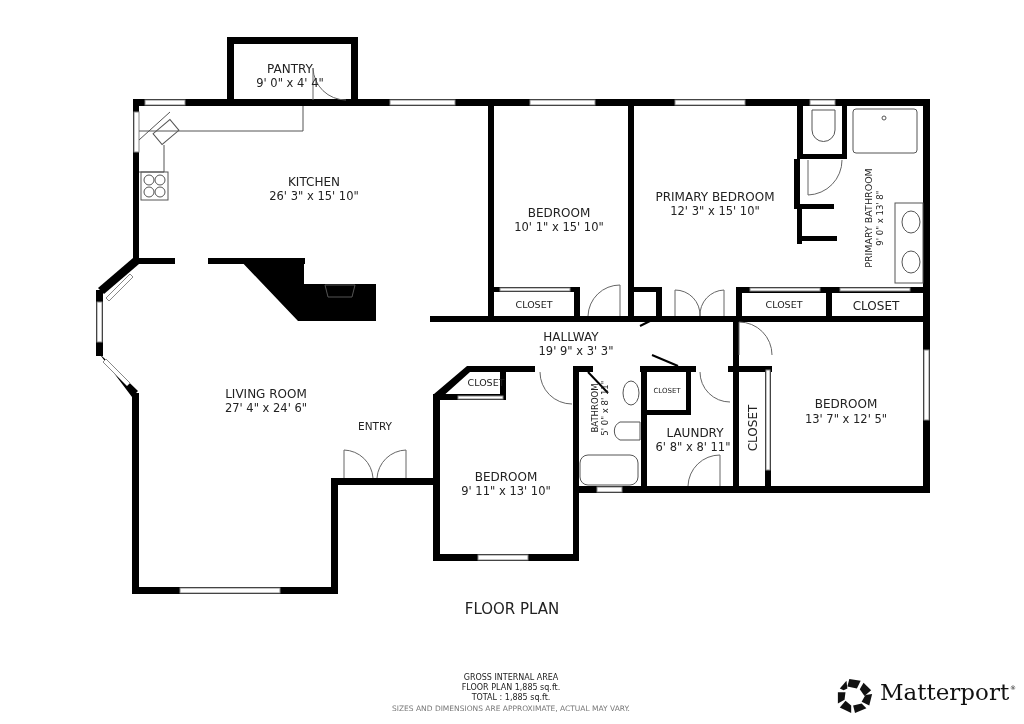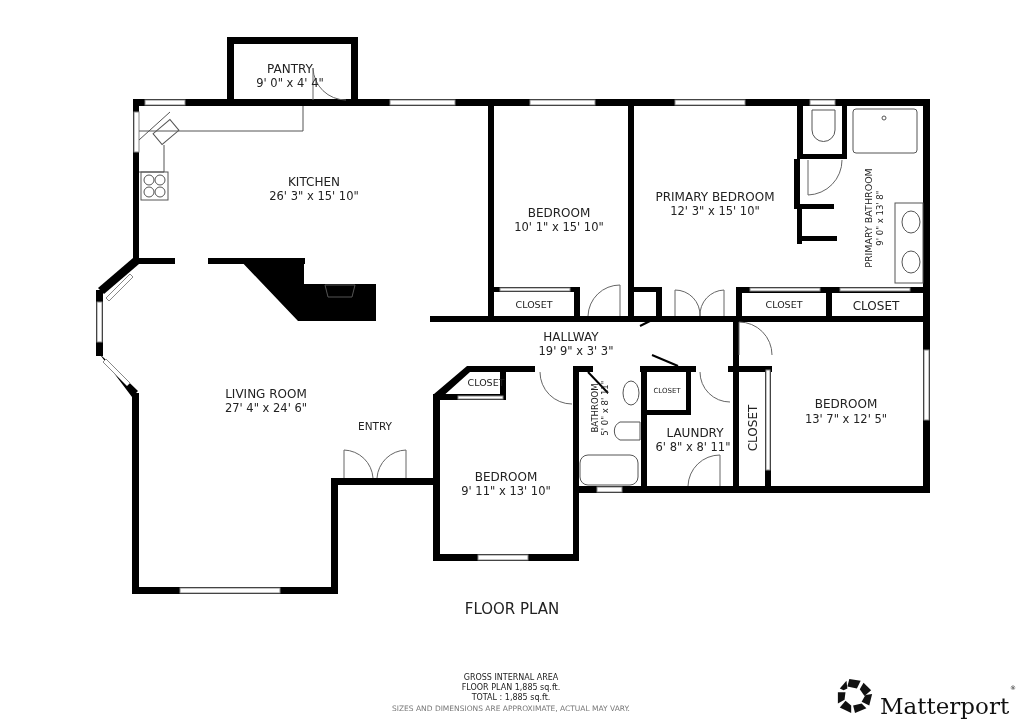--- a/index.html
+++ b/index.html
@@ -10,21 +10,21 @@
   .win { fill:#fff; stroke:#888; stroke-width:1; }
   .door { fill:none; stroke:#666; stroke-width:1; }
   .lbl { font-family:"DejaVu Sans", sans-serif; fill:#222; text-anchor:middle; }
   .rn { font-size:12px; }
   .dim { font-size:11.5px; }
   .small { font-size:9.5px; }
   .tiny { font-size:7px; }
   .title { font-size:15px; }
   .foot { font-size:8px; fill:#222; }
   .foot2 { font-size:7.5px; fill:#777; }
-  .logo-text { position:absolute; left:880px; top:693px; font-family:"DejaVu Serif", serif; font-size:23px; color:#111; letter-spacing:0px; }
+  .logo-text { position:absolute; left:880px; top:679px; font-family:"DejaVu Serif", serif; font-size:23px; color:#111; letter-spacing:0px; }
   .logo-reg { position:absolute; left:1010px; top:684px; font-size:6px; color:#111; font-family:"DejaVu Sans", sans-serif; }
   .logo-mark { position:absolute; left:836px; top:677px; width:38px; height:38px; }
 </style>
 </head>
 <body>
 
 <svg id="plan" viewBox="0 0 1024 724" xmlns="http://www.w3.org/2000/svg">
 
   <g>
 

